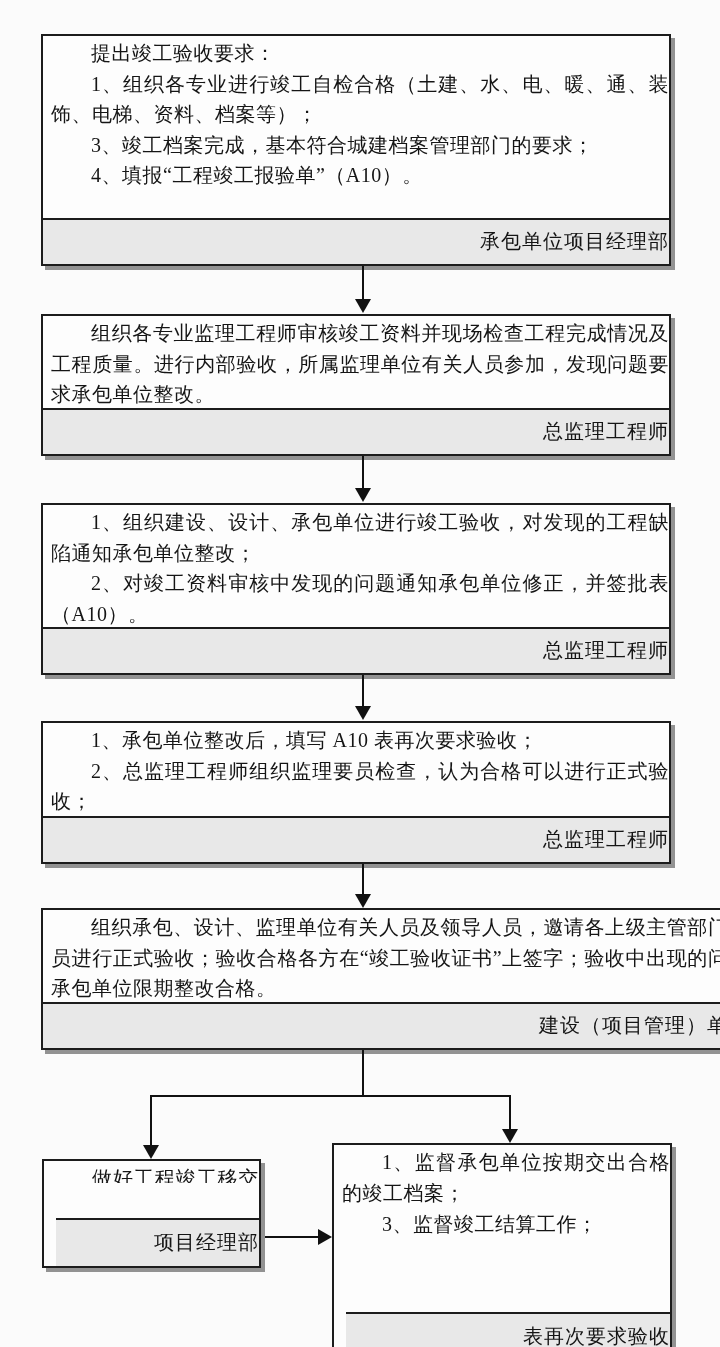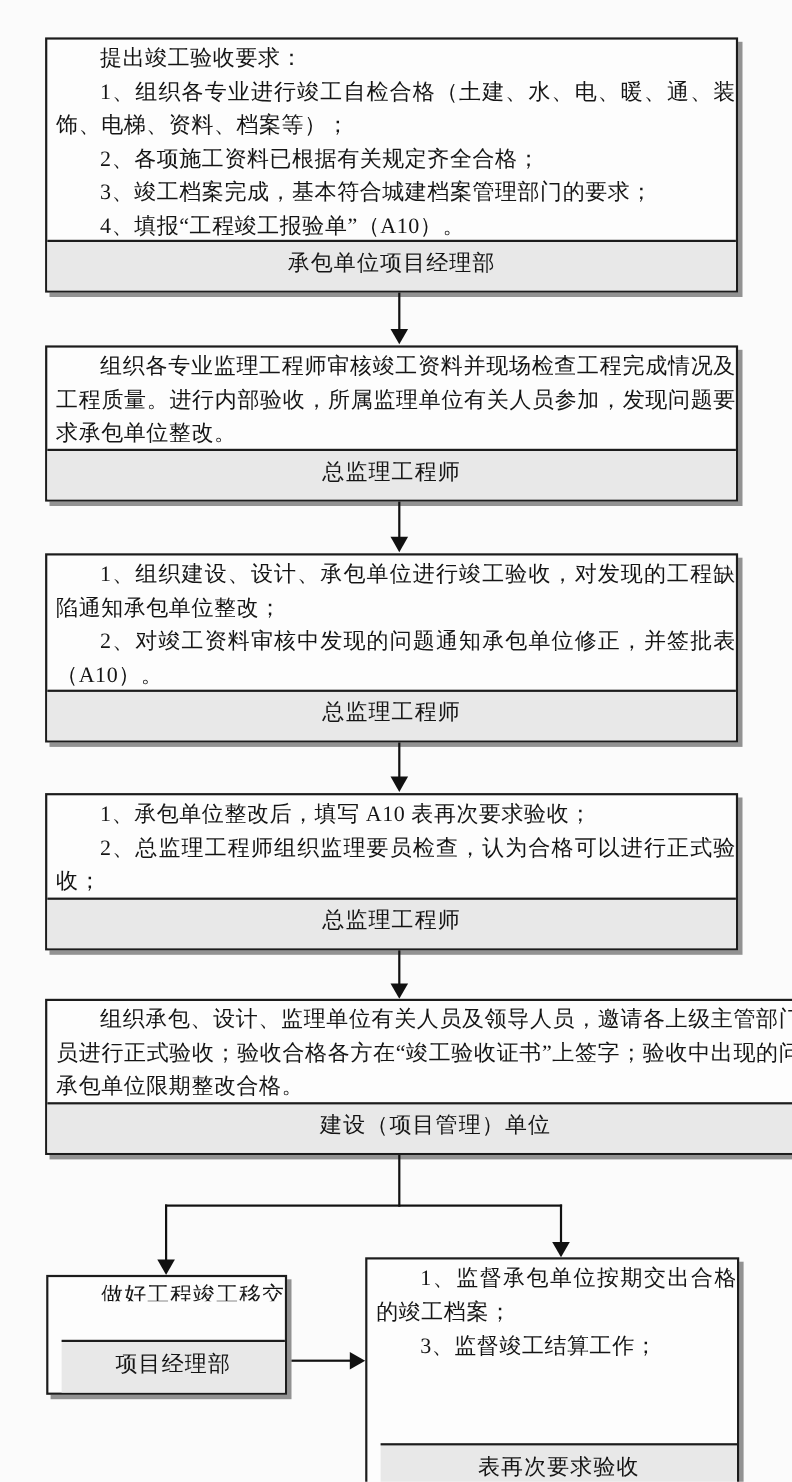--- a/index.html
+++ b/index.html
@@ -14,38 +14,36 @@
     box-sizing:border-box;
     border:2px solid #1c1c1c;
     background:#fdfdfd;
     box-shadow:4px 4px 0 0 #929292;
     display:flex;flex-direction:column;
   }
   .node .body{
     flex:1 1 auto;
     padding:2px 0 0 8px;
     overflow:hidden;
-    border-radius:28px;
   }
   .node .body p{
     margin:0;
     font-size:20px;
     line-height:30.5px;
     text-indent:2em;
     text-align:justify;
     letter-spacing:0.5px;
   }
   .node .role{
     flex:0 0 auto;
     border-top:2px solid #1c1c1c;
     background:#e8e8e8;
-    text-align:center;
+    text-align:right;
     font-size:20px;
     letter-spacing:1px;
-    font-family:Liberation Mono, monospace;
   }
   .role-tall{height:44px;line-height:42px;}
   .role-tall2{height:46px;line-height:44px;margin-left:12px;}
   .vline{position:absolute;width:2px;background:#111;}
   .hline{position:absolute;height:2px;background:#111;}
   .arr-down{
     position:absolute;width:0;height:0;
     border-left:8px solid transparent;
     border-right:8px solid transparent;
     border-top:14px solid #111;
@@ -58,21 +56,20 @@
   }
   .small .body p{line-height:31px;}
 </style>
 </head>
 <body>
 
 <div class="node" style="left:41px;top:34px;width:630px;height:232px;">
   <div class="body">
     <p>提出竣工验收要求：</p>
     <p>1、组织各专业进行竣工自检合格（土建、水、电、暖、通、装饰、电梯、资料、档案等）；</p>
-    <p>2、各项施工资料已根据有关规定齐全合格；</p>
     <p>3、竣工档案完成，基本符合城建档案管理部门的要求；</p>
     <p>4、填报“工程竣工报验单”（A10）。</p>
   </div>
   <div class="role role-tall">承包单位项目经理部</div>
 </div>
 
 <div class="vline" style="left:362px;top:266px;height:34px;"></div>
 <div class="arr-down" style="left:355px;top:299px;"></div>
 
 <div class="node" style="left:41px;top:314px;width:630px;height:142px;">

